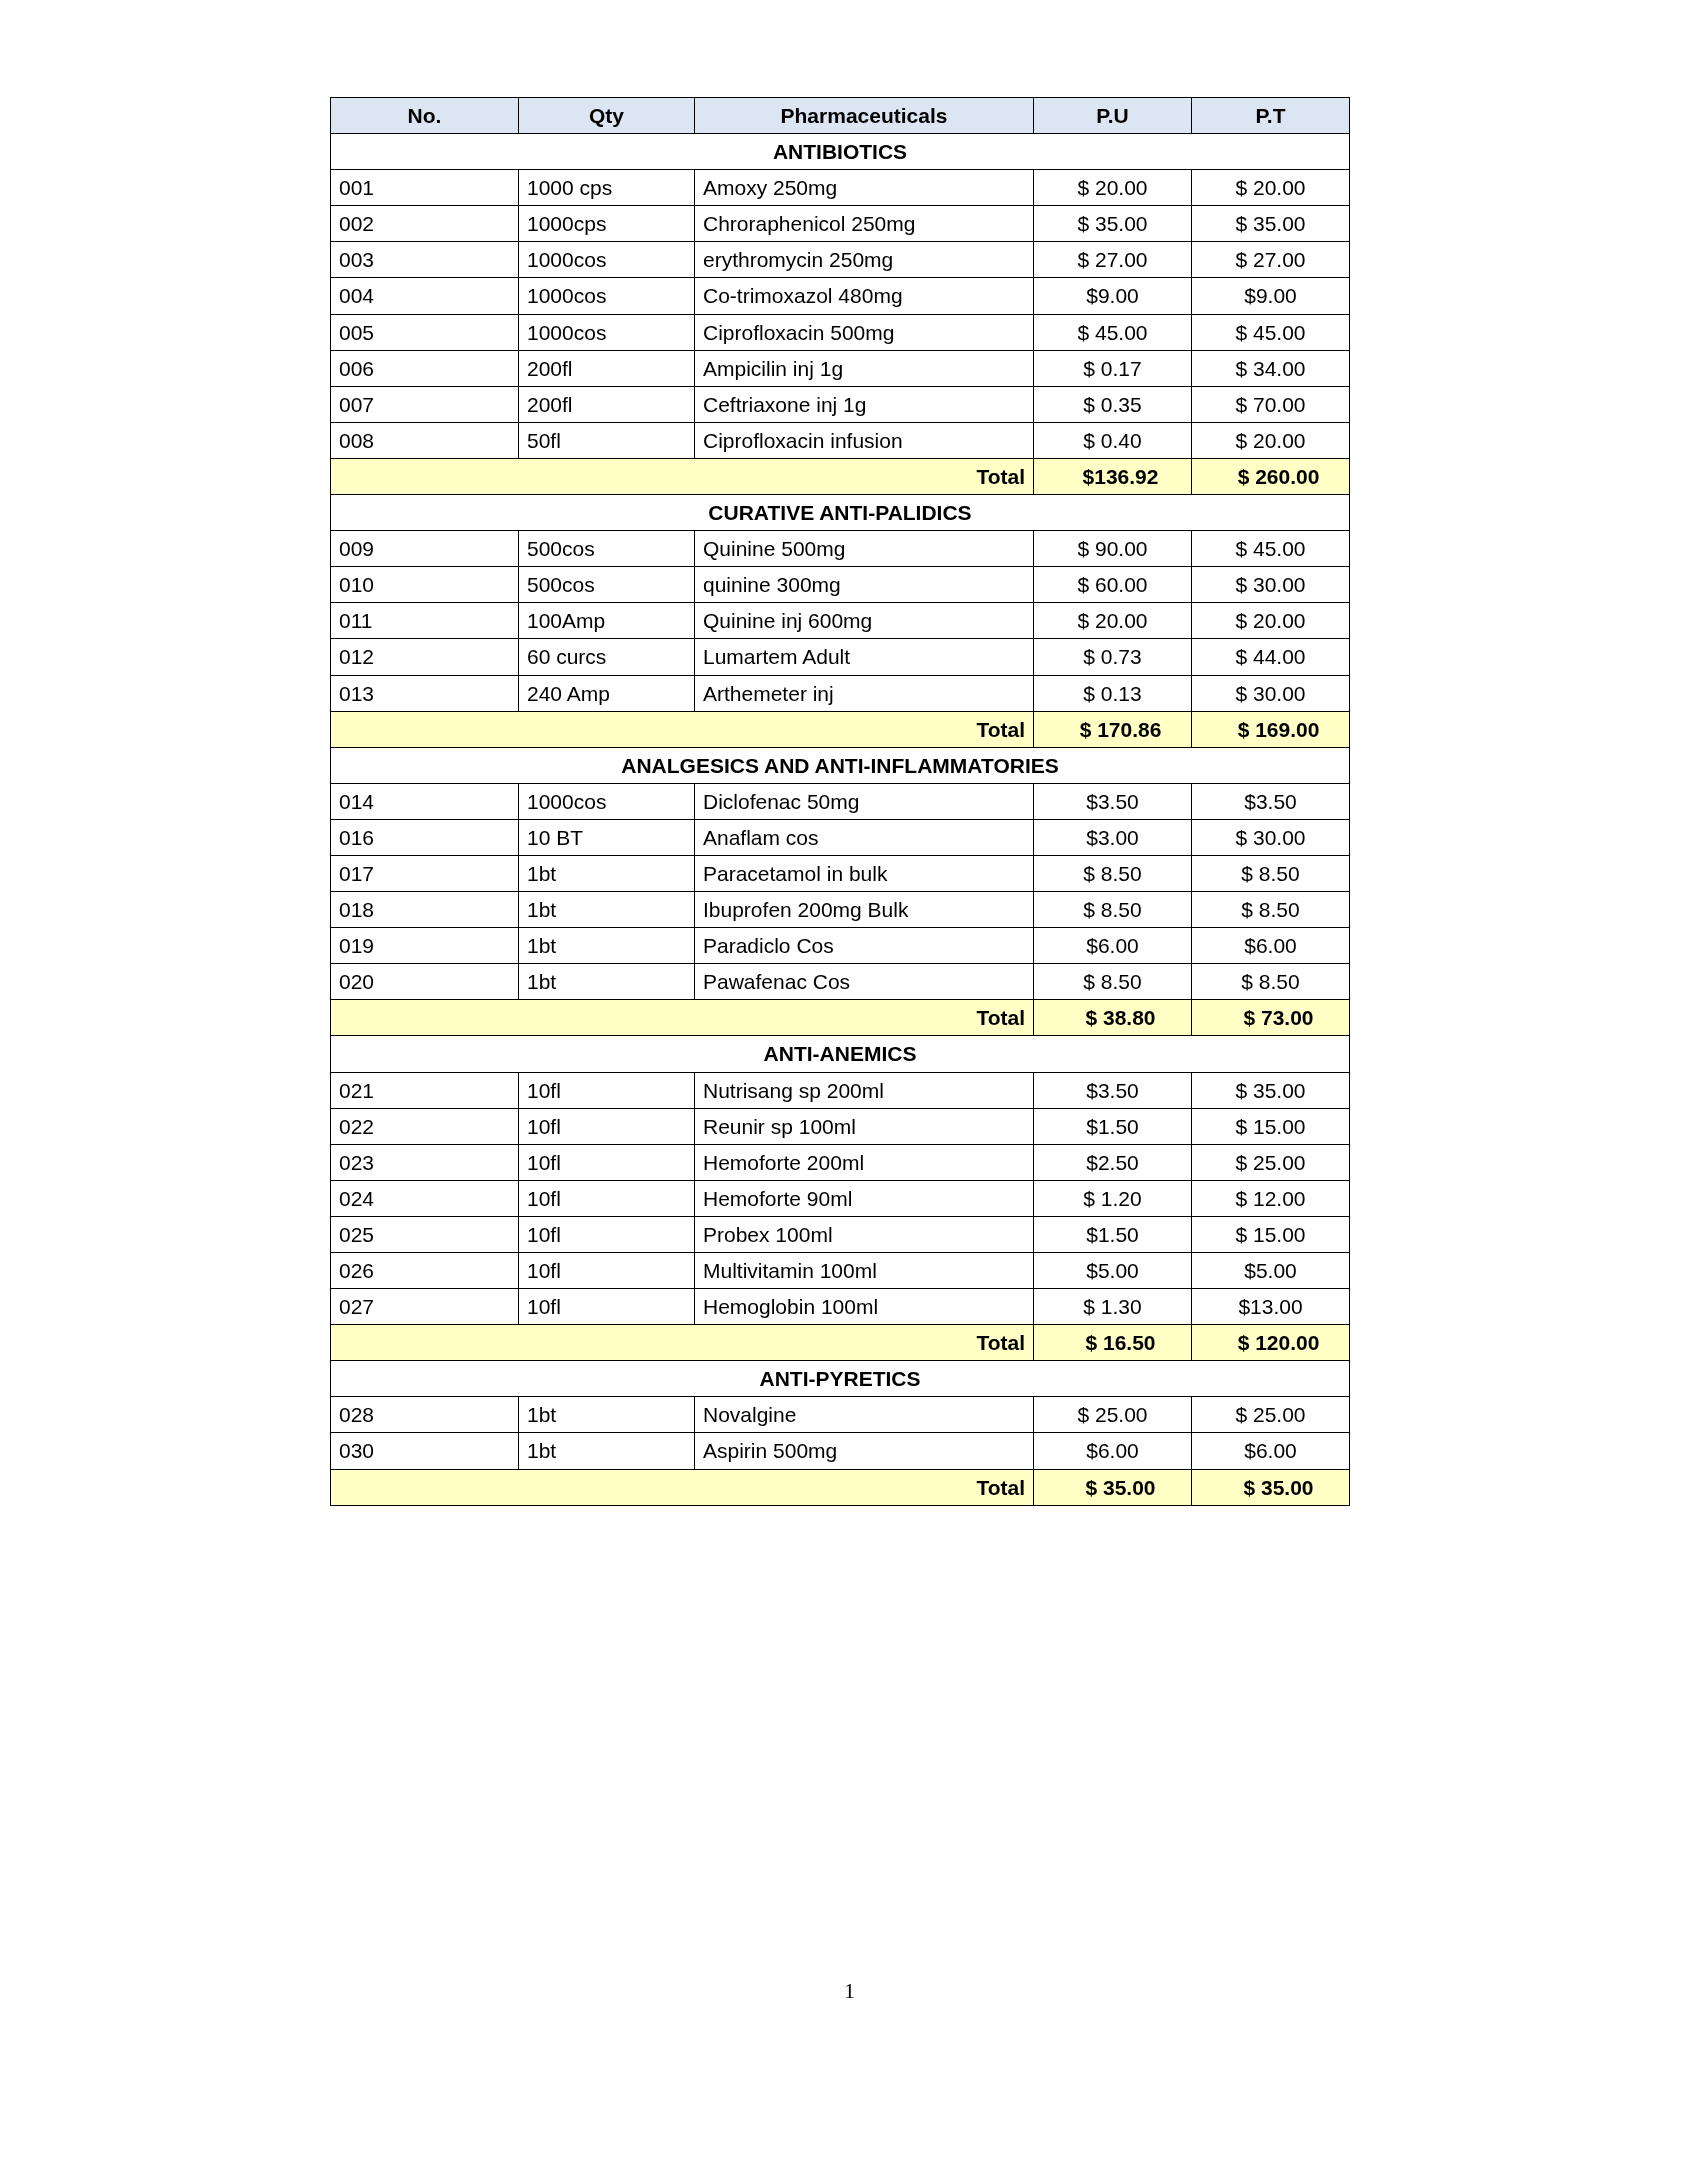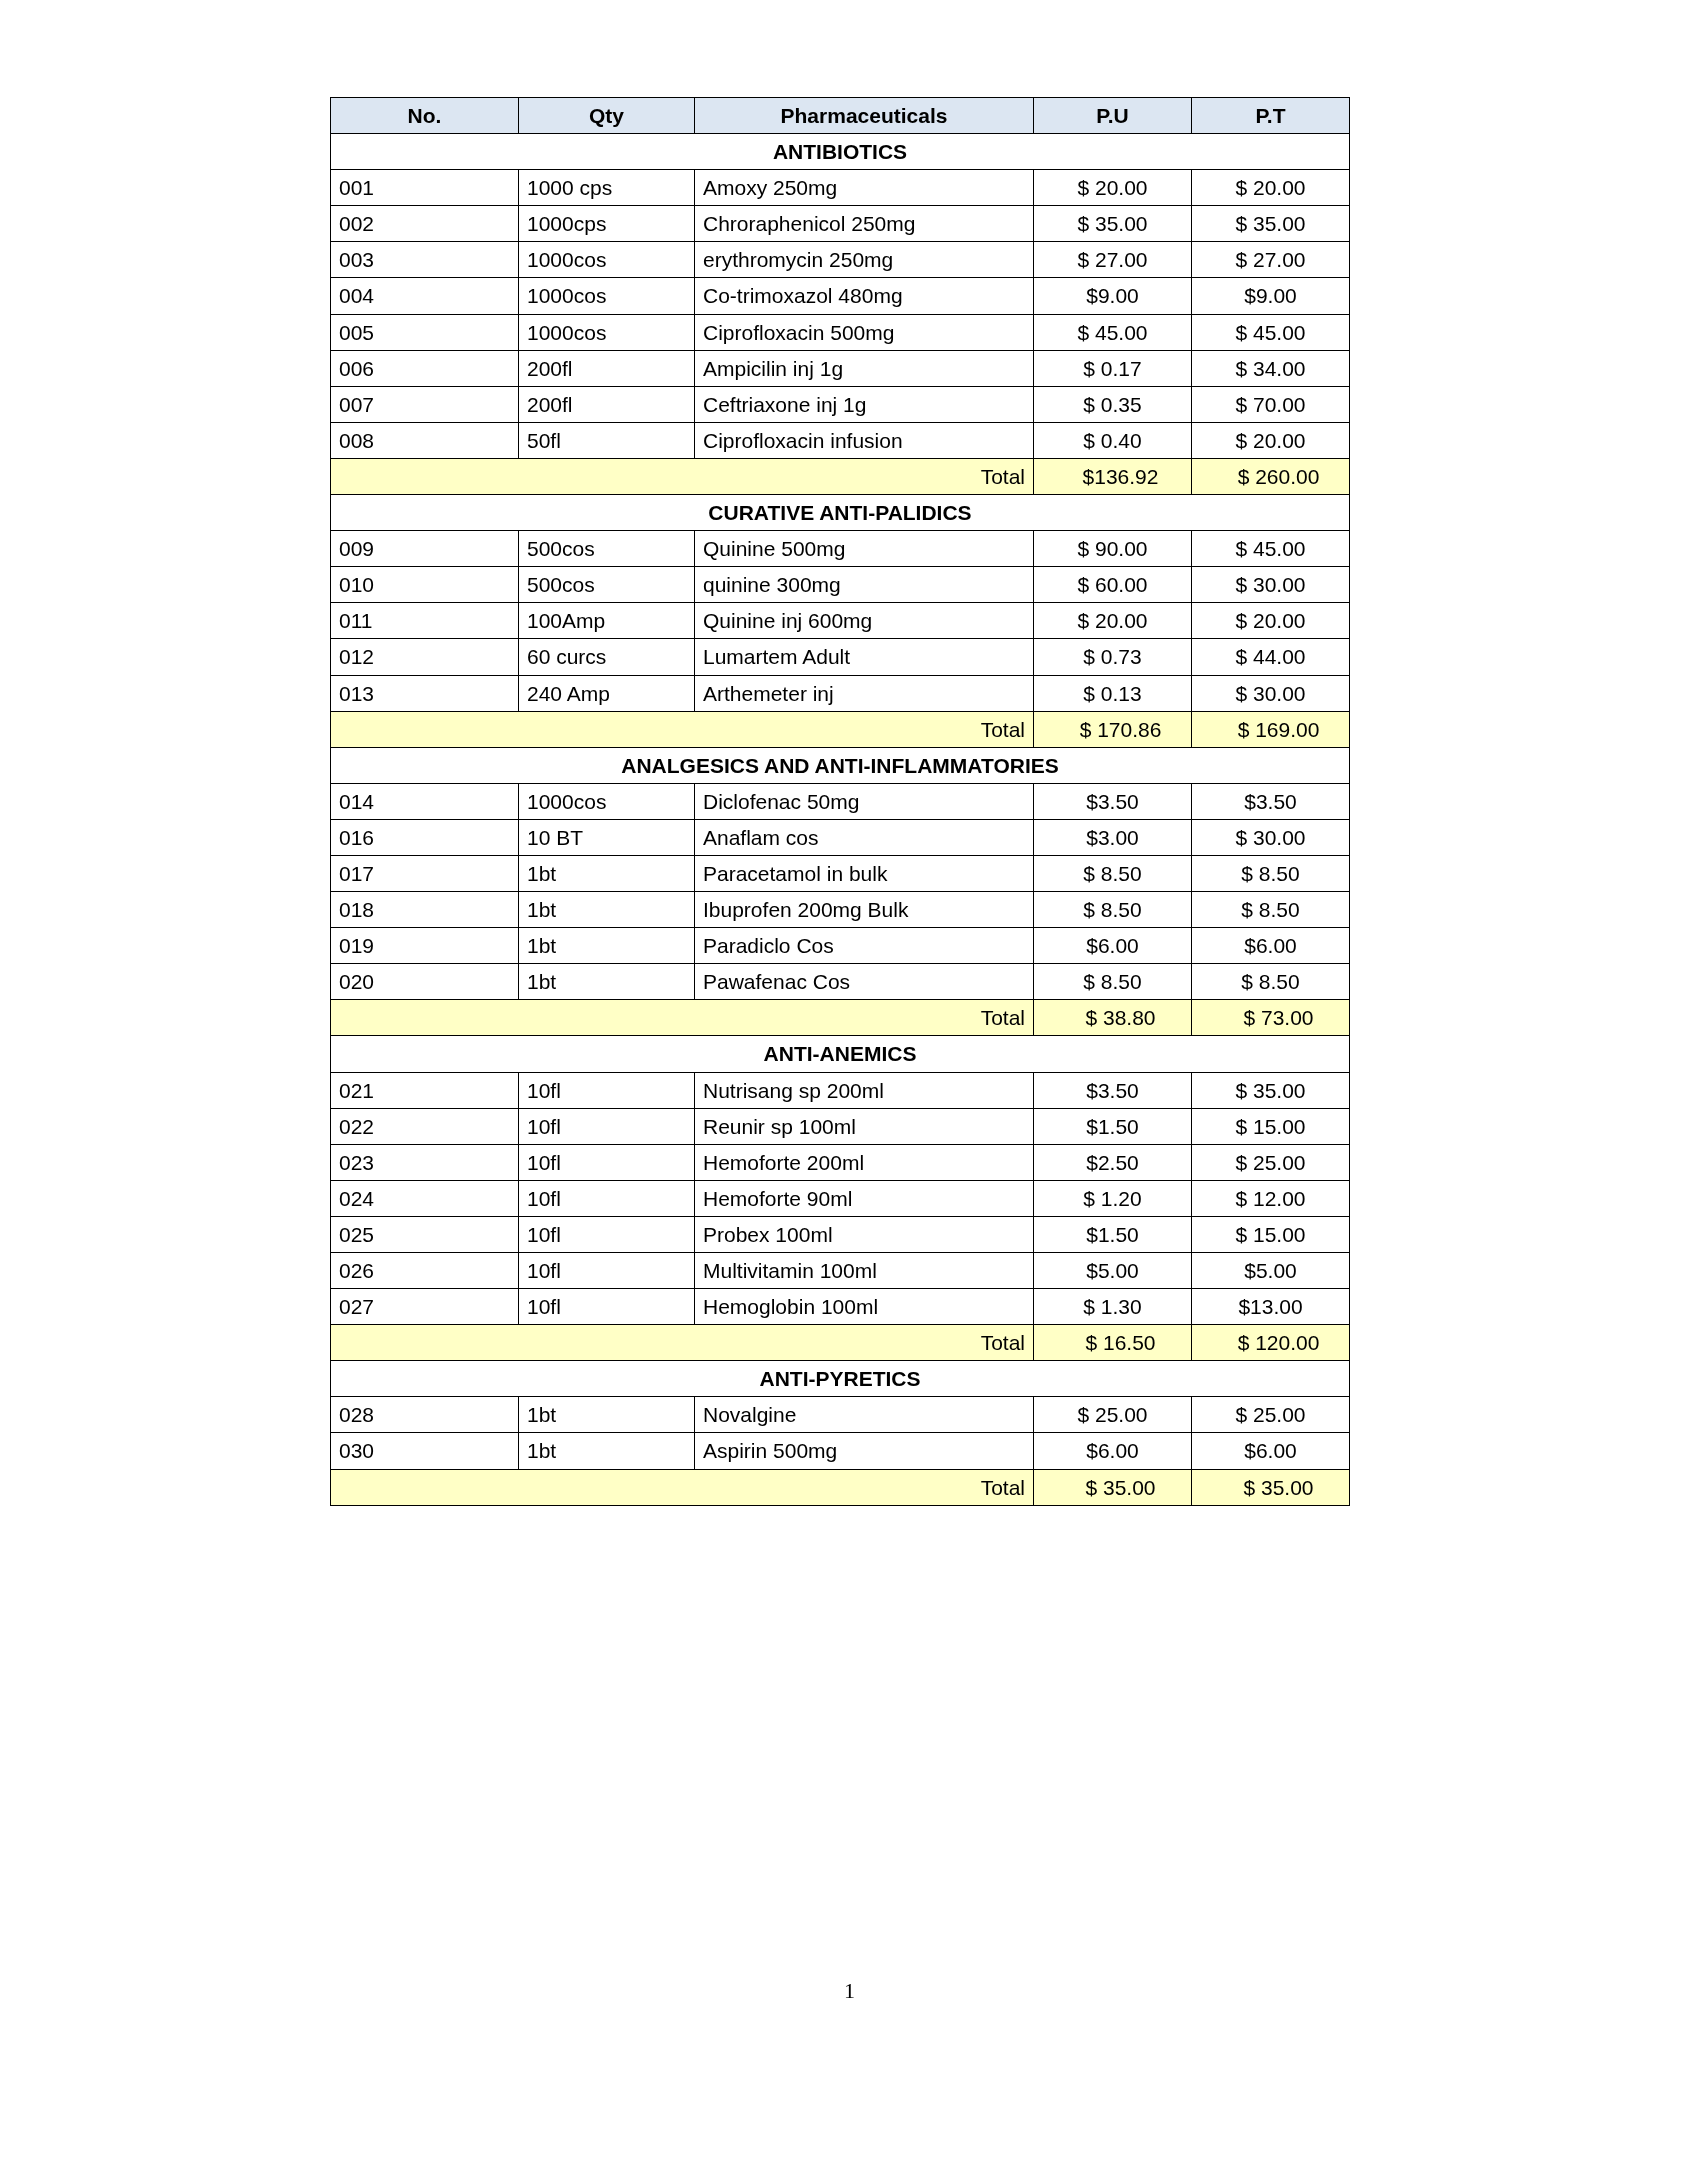--- a/index.html
+++ b/index.html
@@ -60,21 +60,21 @@
     background: #ffffff;
   }
   td.no, td.qty, td.name {
     text-align: left;
   }
   td.pu, td.pt {
     text-align: center;
   }
   tr.total-row td {
     background: #ffffc6;
-    font-weight: normal;
+    font-weight: bold;
     padding-left: 24px;
   }
   td.total-label {
     text-align: right;
     font-weight: bold;
     font-size: 22px;
   }
   td.total-val {
     text-align: center;
     font-weight: bold;

